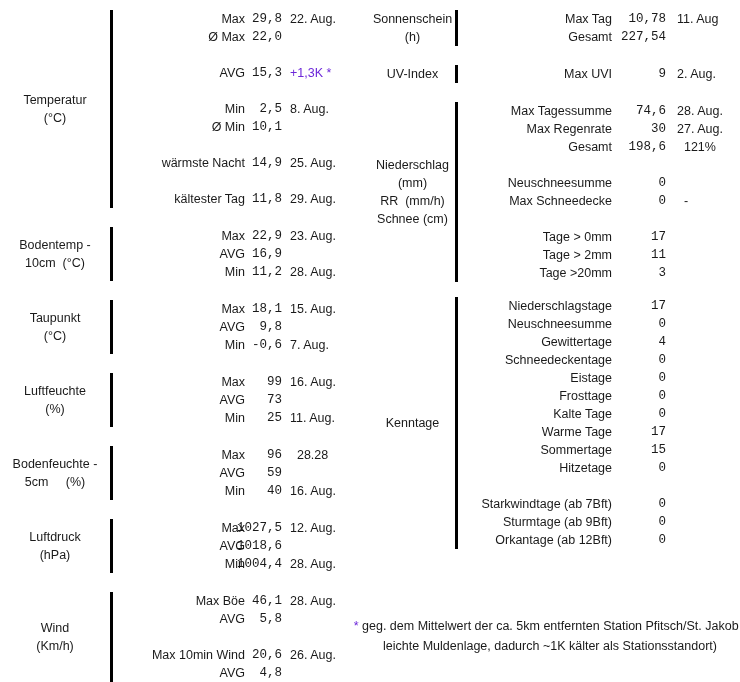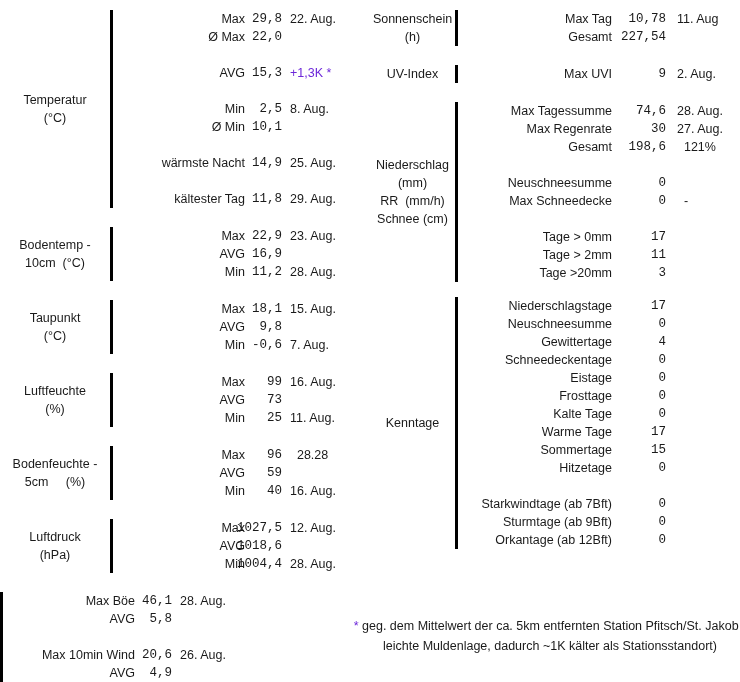--- a/index.html
+++ b/index.html
@@ -213,40 +213,44 @@
             <span class="ext"></span>
           </div>
           <div class="row">
             <span class="lab">Min</span>
             <span class="val">1004,4</span>
             <span class="ext">28. Aug.</span>
           </div>
         </div>
       </div>
       <div class="block">
+        <div class="cat">
+          <div class="cat-line">Wind</div>
+          <div class="cat-line">(Km/h)</div>
+        </div>
         <div class="rows">
           <div class="row">
             <span class="lab">Max Böe</span>
             <span class="val">46,1</span>
             <span class="ext">28. Aug.</span>
           </div>
           <div class="row">
             <span class="lab">AVG</span>
             <span class="val">5,8</span>
             <span class="ext"></span>
           </div>
           <div class="row spacer"></div>
           <div class="row">
             <span class="lab">Max 10min Wind</span>
             <span class="val">20,6</span>
             <span class="ext">26. Aug.</span>
           </div>
           <div class="row">
             <span class="lab">AVG</span>
-            <span class="val">4,9</span>
+            <span class="val">4,8</span>
             <span class="ext"></span>
           </div>
         </div>
       </div>
     </div>
   <div id="right-col">
       <div class="block">
         <div class="cat">
           <div class="cat-line">Sonnenschein (h)</div>
         </div>

